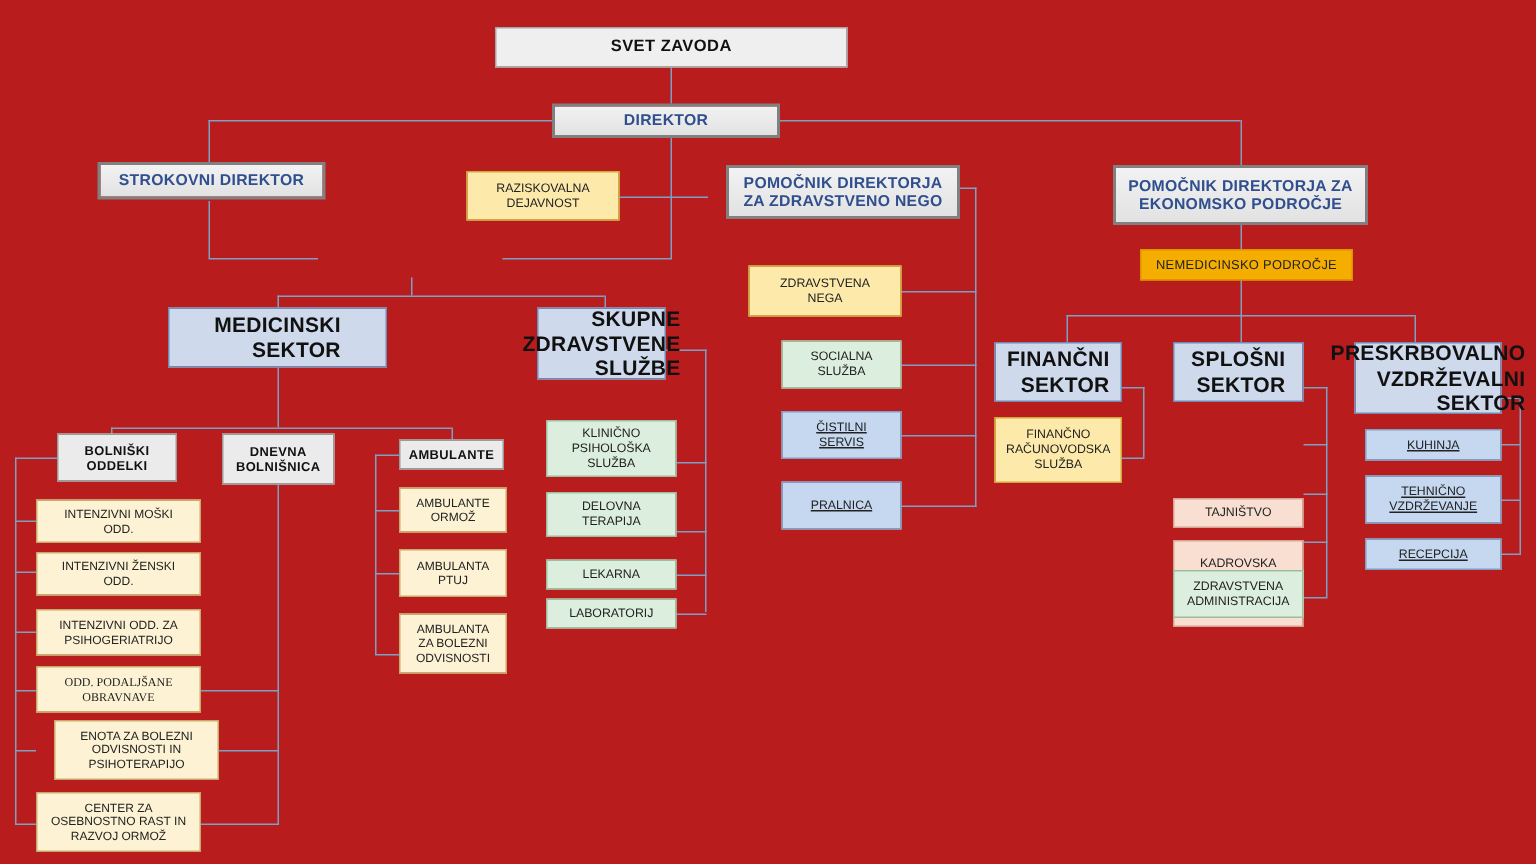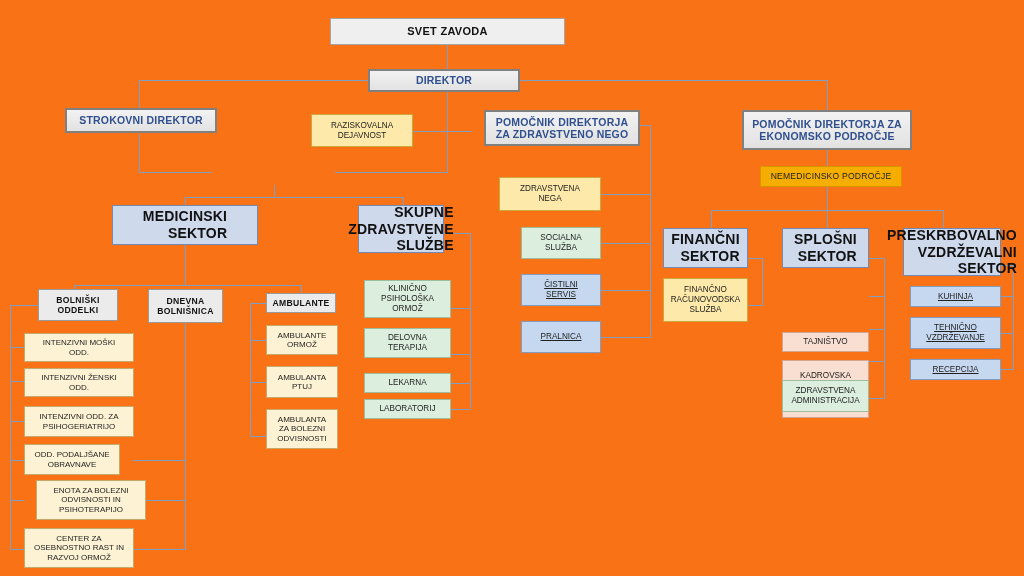--- a/index.html
+++ b/index.html
@@ -1,20 +1,20 @@
 <!DOCTYPE html>
 <html><head>
 <meta charset="utf-8">
 <style>
   html,body{margin:0;padding:0;background:#ffffff;}
   body{font-family:"Liberation Sans","DejaVu Sans",sans-serif;}
   #canvas{
     position:relative;
     width:1024px;height:576px;
-    background:#f97316;
+    background:#b91c1c;
     overflow:hidden;
   }
   .node{
     position:absolute;
     box-sizing:border-box;
     display:flex;align-items:center;justify-content:center;
     text-align:center;
     line-height:1.18;
     z-index:3;
     white-space:pre-line;
@@ -216,38 +216,38 @@
   <div class="node s-grey" style="left:148px;top:289px;width:75px;height:34px;">DNEVNA
 BOLNIŠNICA</div>
   <div class="node s-grey" style="left:266px;top:293px;width:70px;height:20px;">AMBULANTE</div>
 
   <div class="node s-cream" style="left:24px;top:333px;width:110px;height:29px;">INTENZIVNI MOŠKI
 ODD.</div>
   <div class="node s-cream" style="left:24px;top:368px;width:110px;height:29px;">INTENZIVNI ŽENSKI
 ODD.</div>
   <div class="node s-cream" style="left:24px;top:406px;width:110px;height:31px;">INTENZIVNI ODD. ZA
 PSIHOGERIATRIJO</div>
-  <div class="node s-cream" style="left:24px;top:444px;width:96px;height:31px;">ODD. PODALJŠANE
+  <div class="node s-cream" style="left:24px;top:444px;width:110px;height:31px;font-family:Liberation Serif, serif;">ODD. PODALJŠANE
 OBRAVNAVE</div>
   <div class="node s-cream" style="left:24px;top:480px;width:110px;height:40px;margin-left:12px;">ENOTA ZA BOLEZNI
 ODVISNOSTI IN
 PSIHOTERAPIJO</div>
   <div class="node s-cream" style="left:24px;top:528px;width:110px;height:40px;">CENTER ZA
 OSEBNOSTNO RAST IN
 RAZVOJ ORMOŽ</div>
 
   <div class="node s-cream" style="left:266px;top:325px;width:72px;height:30px;">AMBULANTE
 ORMOŽ</div>
   <div class="node s-cream" style="left:266px;top:366px;width:72px;height:32px;">AMBULANTA
 PTUJ</div>
   <div class="node s-cream" style="left:266px;top:409px;width:72px;height:40px;">AMBULANTA
 ZA BOLEZNI
 ODVISNOSTI</div>
 
   <div class="node s-green" style="left:364px;top:280px;width:87px;height:38px;">KLINIČNO
 PSIHOLOŠKA
-ORMOŽ</div>
+SLUŽBA</div>
   <div class="node s-green" style="left:364px;top:328px;width:87px;height:30px;">DELOVNA
 TERAPIJA</div>
   <div class="node s-green" style="left:364px;top:373px;width:87px;height:20px;">LEKARNA</div>
   <div class="node s-green" style="left:364px;top:399px;width:87px;height:20px;">LABORATORIJ</div>
 
 </div>
 
 </body></html>

